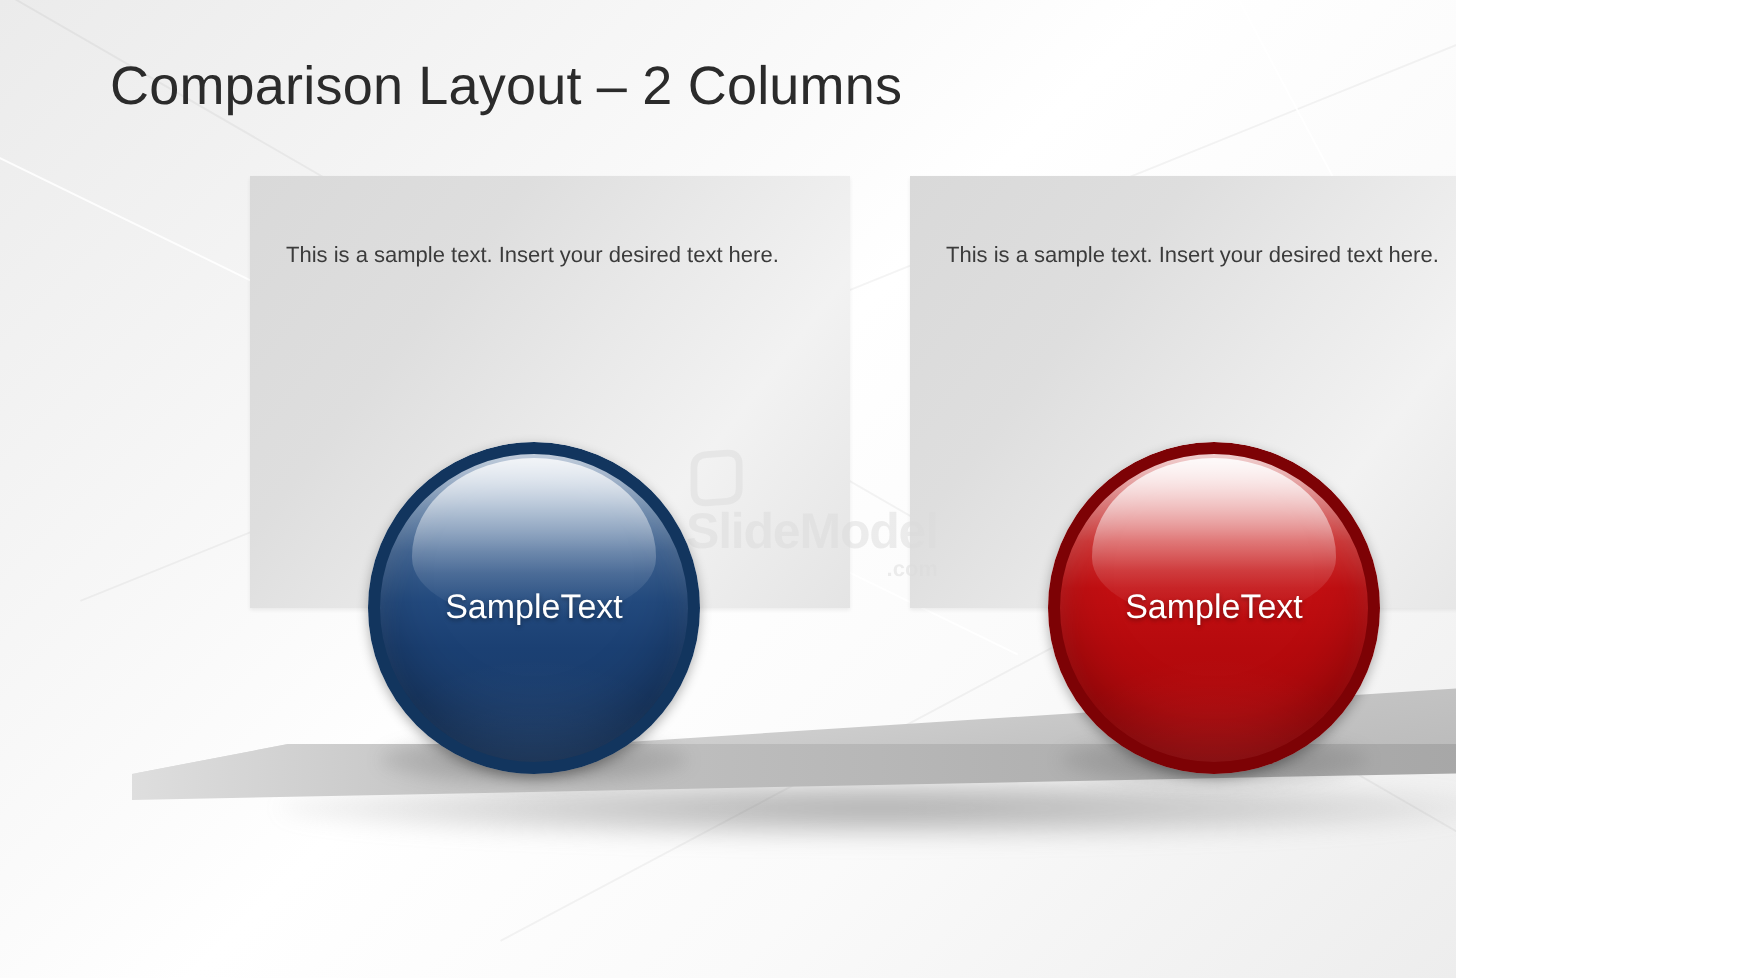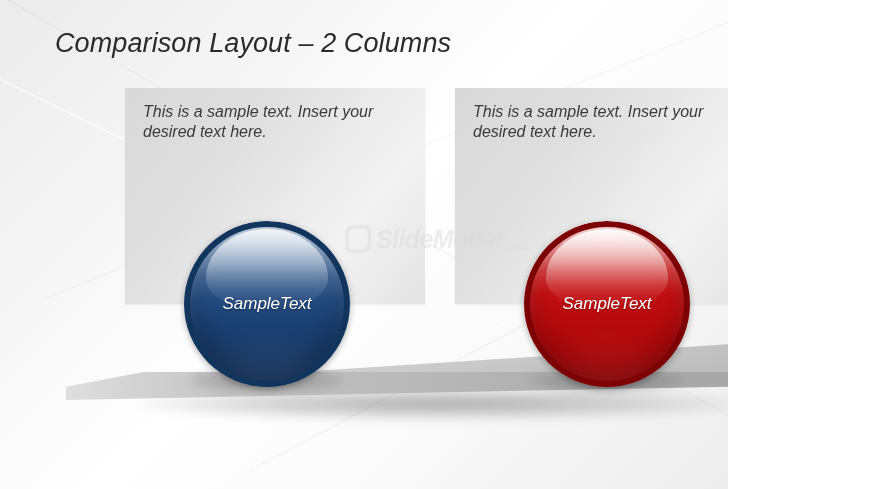--- a/index.html
+++ b/index.html
@@ -15,21 +15,20 @@
     background: #ffffff;
   }
 
   #slide {
     position: relative;
     width: 728px;
     height: 489px;
     overflow: hidden;
     background:
       linear-gradient(135deg, #ebebeb 0%, #f4f4f4 22%, #ffffff 48%, #fafafa 70%, #ededed 100%);
-    font-style: italic;
   }
 
   
   .bg-streak {
     position: absolute;
     pointer-events: none;
     background: rgba(255,255,255,0.85);
     transform-origin: 0 0;
   }
   .bg-streak.dark { background: rgba(0,0,0,0.045); }
@@ -85,36 +84,37 @@
                 #f2f2f2 72%,
                 #e4e4e4 100%);
     box-shadow: 0 1px 2px rgba(0,0,0,0.07);
   }
   .panel.left  { left: 125px; }
   .panel.right { left: 455px; }
 
   .panel-text {
     position: absolute;
     left: 18px;
-    top: 14px;
+    top: 30px;
     width: 258px;
-    font-size: 16px;
+    font-size: 11px;
     line-height: 20px;
     color: #3b3b3b;
   }
 
   
   #watermark {
     position: absolute;
     left: 343px;
     top: 224px;
     display: flex;
-    align-items: center;
+    align-items: flex-start;
     opacity: 0.5;
     pointer-events: none;
+    flex-direction: column;
   }
   #wm-logo {
     width: 30px; height: 30px;
     margin-right: 3px;
     flex: none;
   }
   #wm-name {
     font-size: 25px;
     font-weight: bold;
     color: #dcdcdc;

